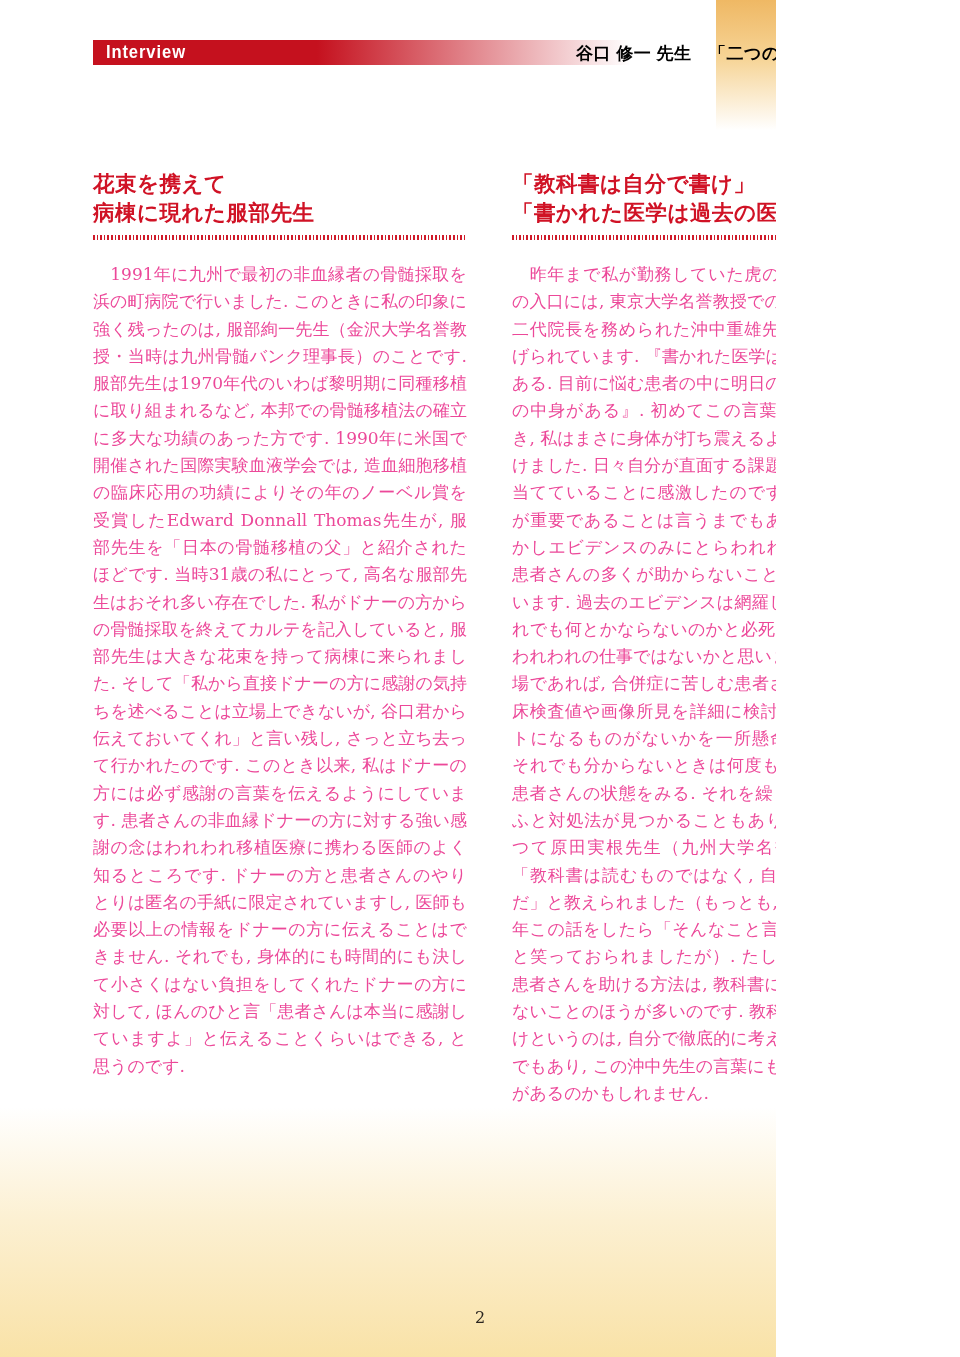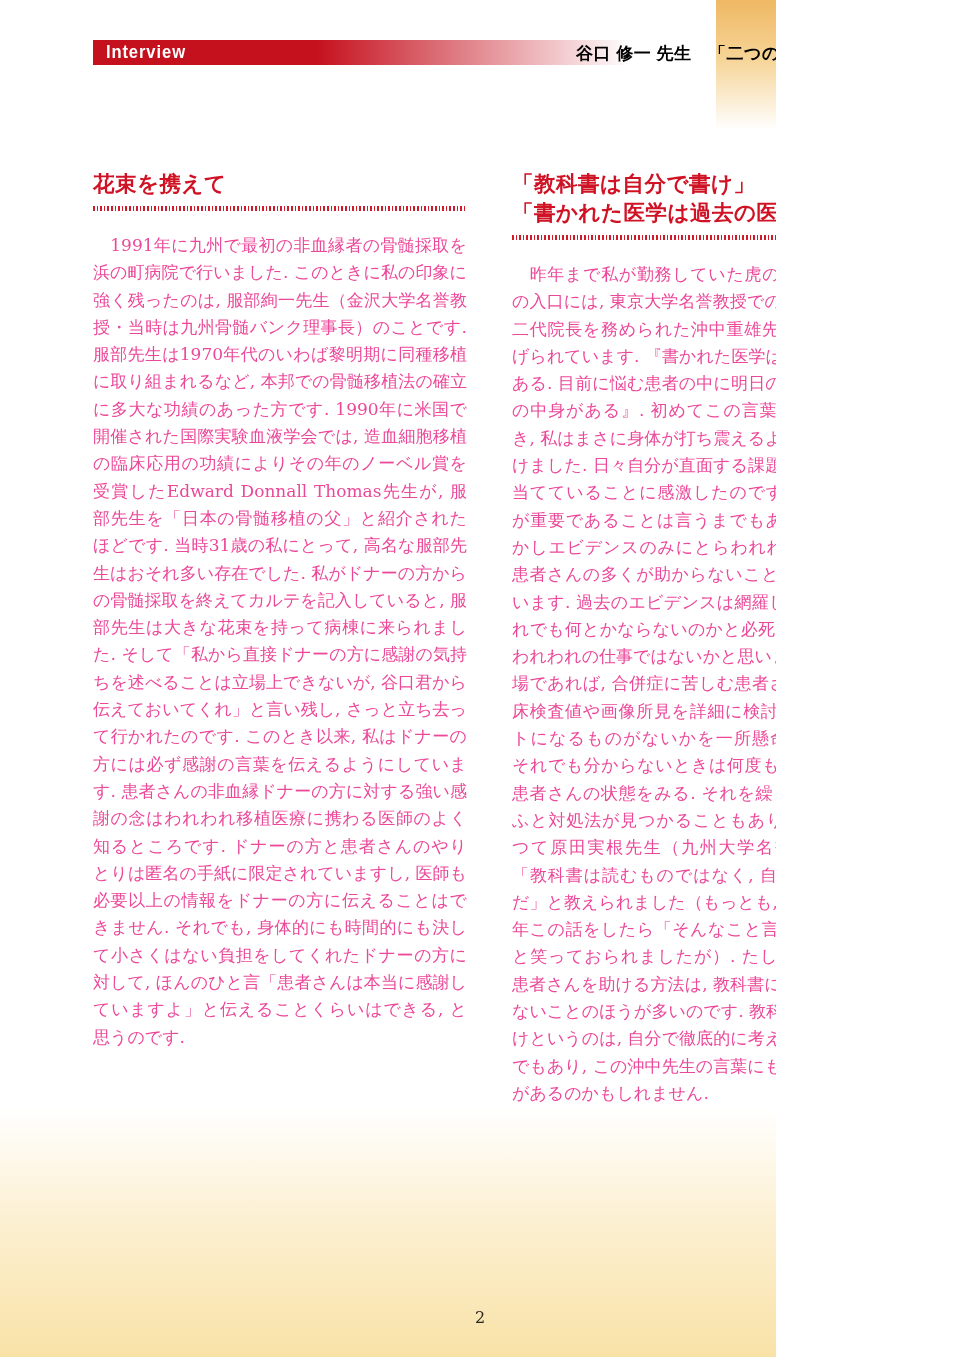--- a/index.html
+++ b/index.html
@@ -131,20 +131,21 @@
   <div class="interview-bar">
     <span>Interview</span>
   </div>
   <div class="doc-title">谷口 修一 先生　「二つの壁」を越えて</div>
 
   <div class="columns">
 
     <div class="col">
       <div class="col-heading">
         <div>花束を携えて</div>
+        <div>病棟に現れた服部先生</div>
       </div>
       <div class="dotted-rule"></div>
       <div class="col-body">
         <p>　1991年に九州で最初の非血縁者の骨髄採取を浜の町病院で行いました. このときに私の印象に強く残ったのは, 服部絢一先生（金沢大学名誉教授・当時は九州骨髄バンク理事長）のことです. 服部先生は1970年代のいわば黎明期に同種移植に取り組まれるなど, 本邦での骨髄移植法の確立に多大な功績のあった方です. 1990年に米国で開催された国際実験血液学会では, 造血細胞移植の臨床応用の功績によりその年のノーベル賞を受賞したEdward Donnall Thomas先生が, 服部先生を「日本の骨髄移植の父」と紹介されたほどです. 当時31歳の私にとって, 高名な服部先生はおそれ多い存在でした. 私がドナーの方からの骨髄採取を終えてカルテを記入していると, 服部先生は大きな花束を持って病棟に来られました. そして「私から直接ドナーの方に感謝の気持ちを述べることは立場上できないが, 谷口君から伝えておいてくれ」と言い残し, さっと立ち去って行かれたのです. このとき以来, 私はドナーの方には必ず感謝の言葉を伝えるようにしています. 患者さんの非血縁ドナーの方に対する強い感謝の念はわれわれ移植医療に携わる医師のよく知るところです. ドナーの方と患者さんのやりとりは匿名の手紙に限定されていますし, 医師も必要以上の情報をドナーの方に伝えることはできません. それでも, 身体的にも時間的にも決して小さくはない負担をしてくれたドナーの方に対して, ほんのひと言「患者さんは本当に感謝していますよ」と伝えることくらいはできる, と思うのです.</p>
       </div>
     </div>
 
     <div class="col">
       <div class="col-heading">
         <div>「教科書は自分で書け」</div>

